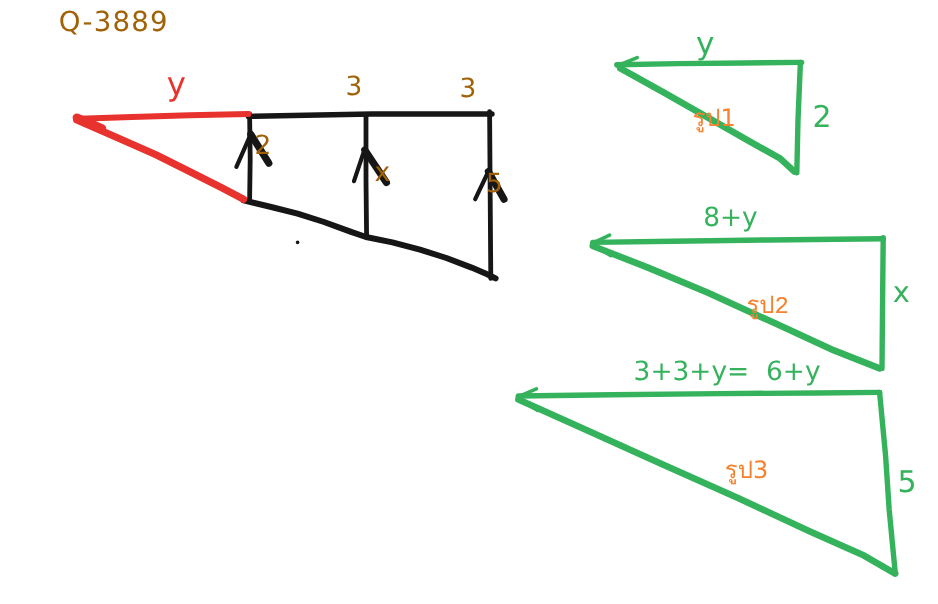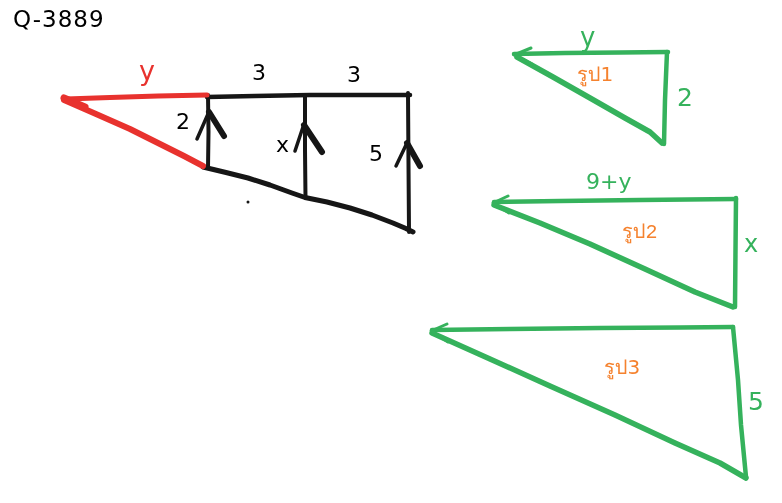--- a/index.html
+++ b/index.html
@@ -11,24 +11,24 @@
     font-family:"DejaVu Sans", sans-serif;
   }
   .stage svg{position:absolute;left:0;top:0;}
   .lbl{
     position:absolute;
     line-height:1;
     white-space:pre;
     font-family:"DejaVu Sans", sans-serif;
     user-select:none;
   }
-  .ink{color:#000000;}
+  .ink{color:#a16207;margin-left:36px;}
   .red{color:#e8322e;}
   .green{color:#35b25c;}
-  .orange{color:#f5822e;}
+  .orange{color:#f5822e;margin-top:24px;}
   .title{font-size:23px;letter-spacing:1px;}
 </style>
 </head>
 <body>
 
 <div class="stage">
 
   <svg width="782" height="503" viewBox="0 0 782 503">
 
     <g fill="none" stroke="#161616" stroke-linecap="round" stroke-linejoin="round">
@@ -80,20 +80,21 @@
   <span class="lbl ink" style="left:252px;top:62px;font-size:22px;">3</span>
   <span class="lbl ink" style="left:347px;top:64px;font-size:22px;">3</span>
   <span class="lbl ink" style="left:176px;top:111px;font-size:22px;">2</span>
   <span class="lbl ink" style="left:276px;top:134px;font-size:22px;">x</span>
   <span class="lbl ink" style="left:369px;top:143px;font-size:22px;">5</span>
 
   <span class="lbl green" style="left:580px;top:24px;font-size:26px;">y</span>
   <span class="lbl orange" style="left:577px;top:64px;font-size:20px;">รูป1</span>
   <span class="lbl green" style="left:677px;top:85px;font-size:25px;">2</span>
 
-  <span class="lbl green" style="left:586px;top:171px;font-size:22px;">9+y</span>
+  <span class="lbl green" style="left:586px;top:171px;font-size:22px;">8+y</span>
   <span class="lbl orange" style="left:622px;top:223px;font-size:20px;font-family:Liberation Mono, monospace;">รูป2</span>
   <span class="lbl green" style="left:744px;top:232px;font-size:24px;">x</span>
 
+  <span class="lbl green" style="left:528px;top:300px;font-size:22px;">3+3+y=  6+y</span>
   <span class="lbl orange" style="left:604px;top:357px;font-size:20px;text-align:right;">รูป3</span>
   <span class="lbl green" style="left:748px;top:389px;font-size:25px;">5</span>
 
 </div>
 
 </body></html>

